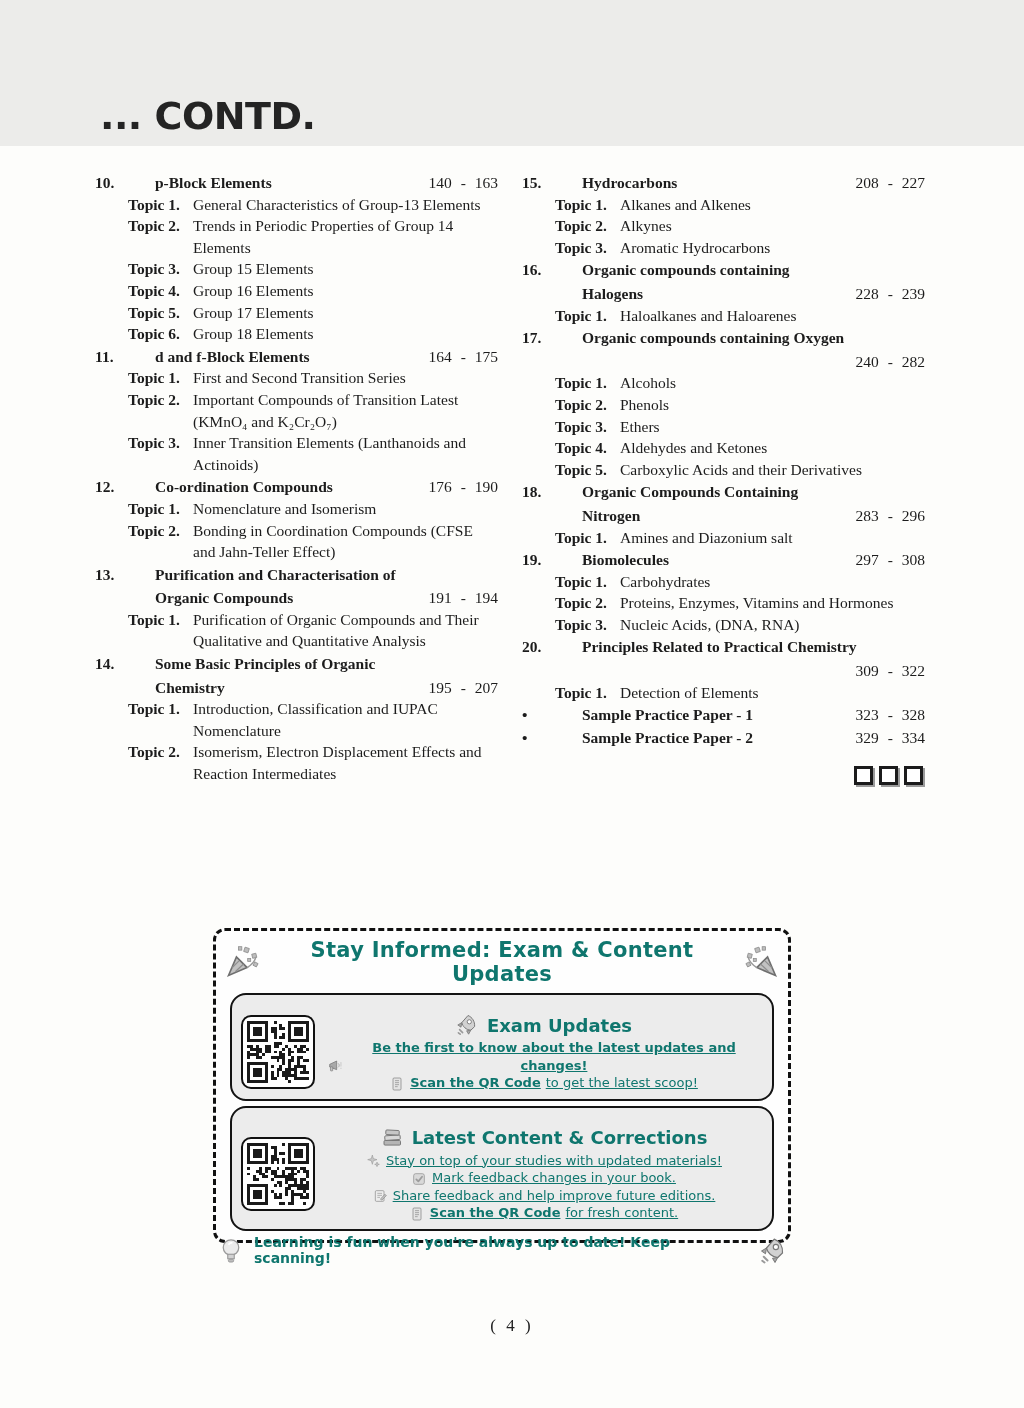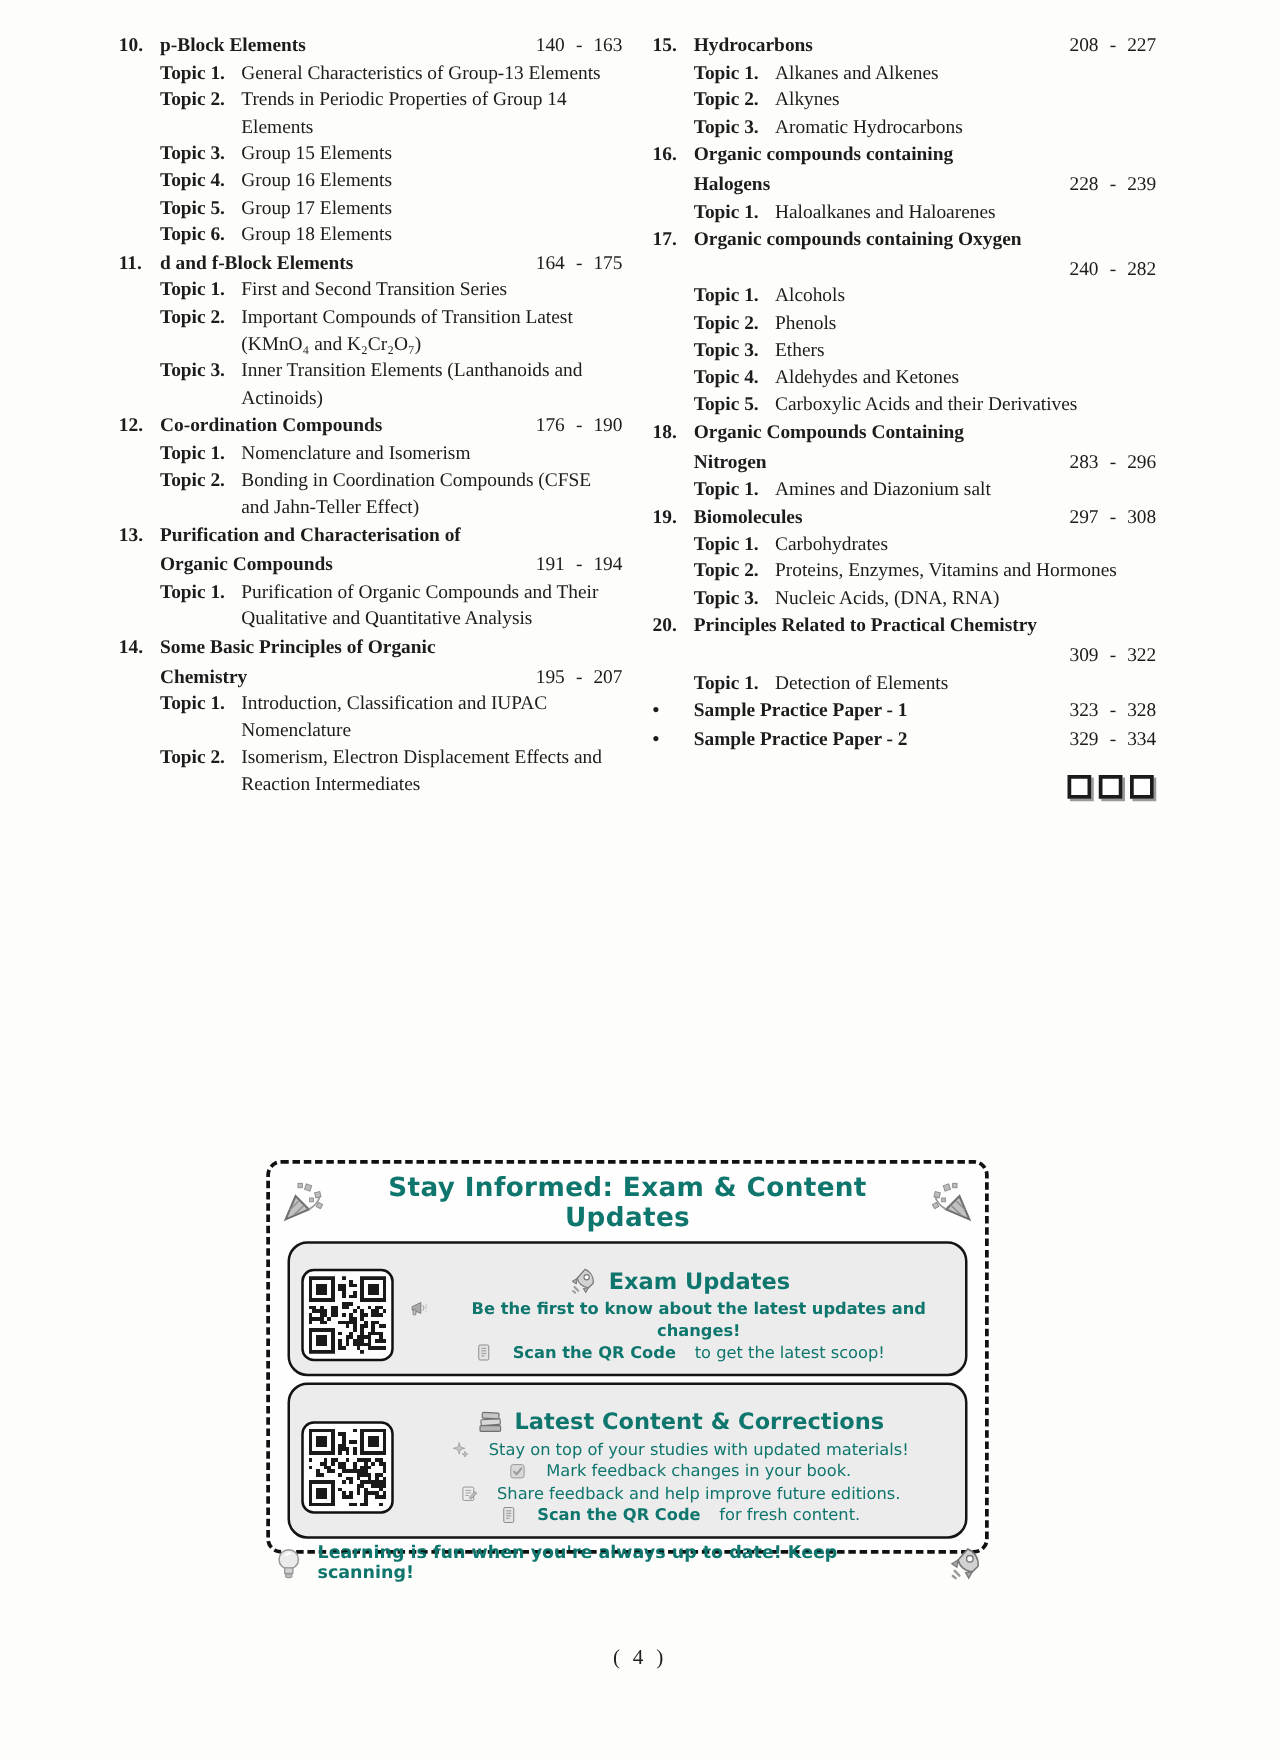--- a/index.html
+++ b/index.html
@@ -9,21 +9,21 @@
   
   .banner{height:146px;background:#ececea;display:flex;align-items:flex-end;
           padding:0 0 8px 100px;box-sizing:border-box;}
   .banner h1{margin:0;font-family:"DejaVu Sans","Liberation Sans",sans-serif;
              font-size:38px;font-weight:800;letter-spacing:-0.5px;color:#242424;}
 
   
   .toc{display:flex;gap:24px;padding:26px 99px 0 95px;font-size:15.5px;line-height:21.6px;}
   .col{flex:1;min-width:0;}
   .entry{margin-bottom:1px;}
-  .chap-row{display:flex;align-items:flex-end;}
+  .chap-row{display:flex;align-items:flex-end;gap:27px;}
   .chap-row.line2{margin-top:2px;}
   .num{width:33px;flex:none;font-weight:700;}
   .chap-title{flex:1;font-weight:700;}
   .pages{font-weight:400;white-space:nowrap;margin-left:22px;word-spacing:5px;}
   .topic-row{display:flex;padding-left:33px;}
   .topic-label{width:65px;flex:none;font-weight:700;}
   .topic-text{flex:1;padding-right:10px;}
   .end-squares{display:flex;justify-content:flex-end;gap:6px;margin-top:18px;padding-right:2px;}
   .end-squares span{width:13px;height:13px;border:3px solid #1b1b1b;background:#fff;
                     box-shadow:2px 2px 0 #9a9a9a;}
@@ -35,22 +35,22 @@
   .updates-title{display:flex;align-items:center;justify-content:space-between;
                  padding:7px 8px 2px 8px;}
   .updates-title .t{font-size:21px;font-weight:700;letter-spacing:0.3px;text-align:center;flex:1;}
   .card{margin:5px 14px 0 14px;border:2.5px solid #141414;border-radius:16px;background:#ececec;
         display:flex;align-items:center;gap:12px;padding:18px 12px 7px 9px;box-sizing:border-box;}
   .qr-box{width:74px;height:74px;flex:none;background:#fff;border:2.5px solid #111;
           border-radius:10px;padding:4px;box-sizing:border-box;}
   .card-body{flex:1;text-align:center;}
   .card-head{display:flex;justify-content:center;align-items:center;gap:8px;
              font-size:18px;font-weight:700;margin-bottom:2px;}
-  .card-line{display:flex;justify-content:center;align-items:flex-start;gap:15px;
-             font-size:13px;line-height:17.5px;}
+  .card-line{display:flex;justify-content:center;align-items:flex-end;gap:5px;
+             font-size:13px;line-height:17.5px;text-decoration:underline;}
   .card-line .b{font-weight:700;}
   .updates-foot{display:flex;align-items:flex-end;justify-content:center;gap:8px;
                 font-size:14px;font-weight:700;margin-top:3px;}
 
   
   .icn{display:inline-flex;flex:none;}
   .icn svg{width:100%;height:100%;display:block;}
   .icn-title{width:36px;height:36px;}
   .icn-head{width:24px;height:24px;}
   .icn-line{width:16px;height:16px;}
@@ -59,20 +59,23 @@
 
   
   .pagenum{position:absolute;left:0;right:0;bottom:72px;text-align:center;
            font-size:17px;letter-spacing:3px;color:#222;}
 </style>
 </head>
 <body>
 
 <div class="page">
 
+  <div class="banner">
+    <h1>... CONTD.</h1>
+  </div>
 
   <div class="toc">
     <div class="col">
       <div>
           <div class="entry">
             <div class="chap-row">
               <span class="num">10.</span>
               <span class="chap-title">p-Block Elements</span>
               <span class="pages">140 - 163</span>
             </div>

